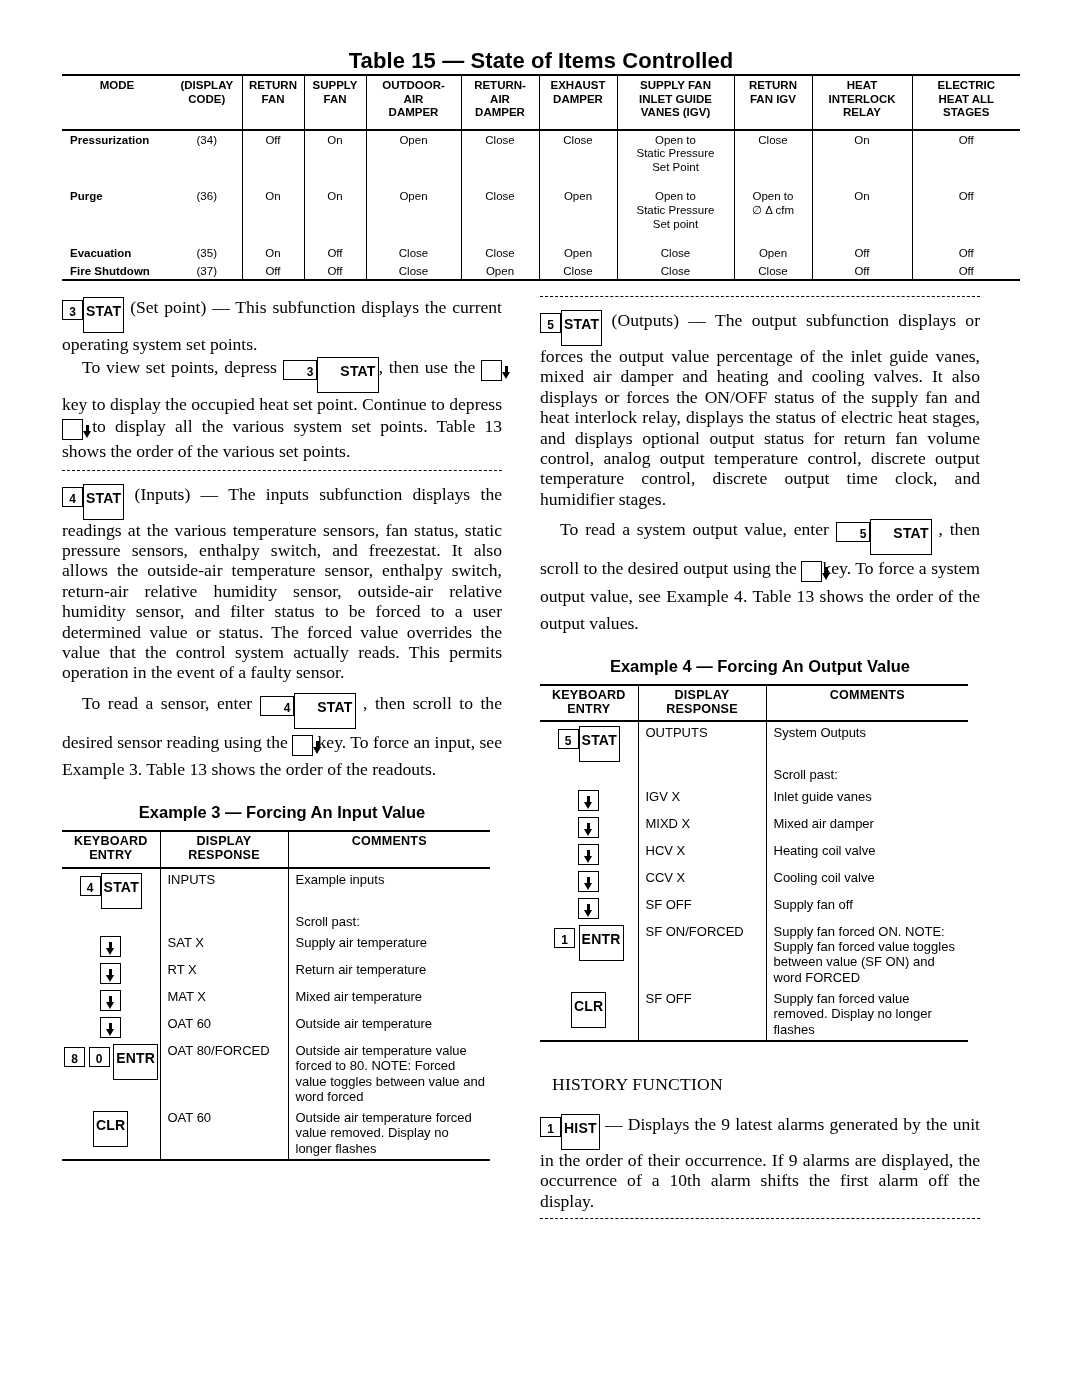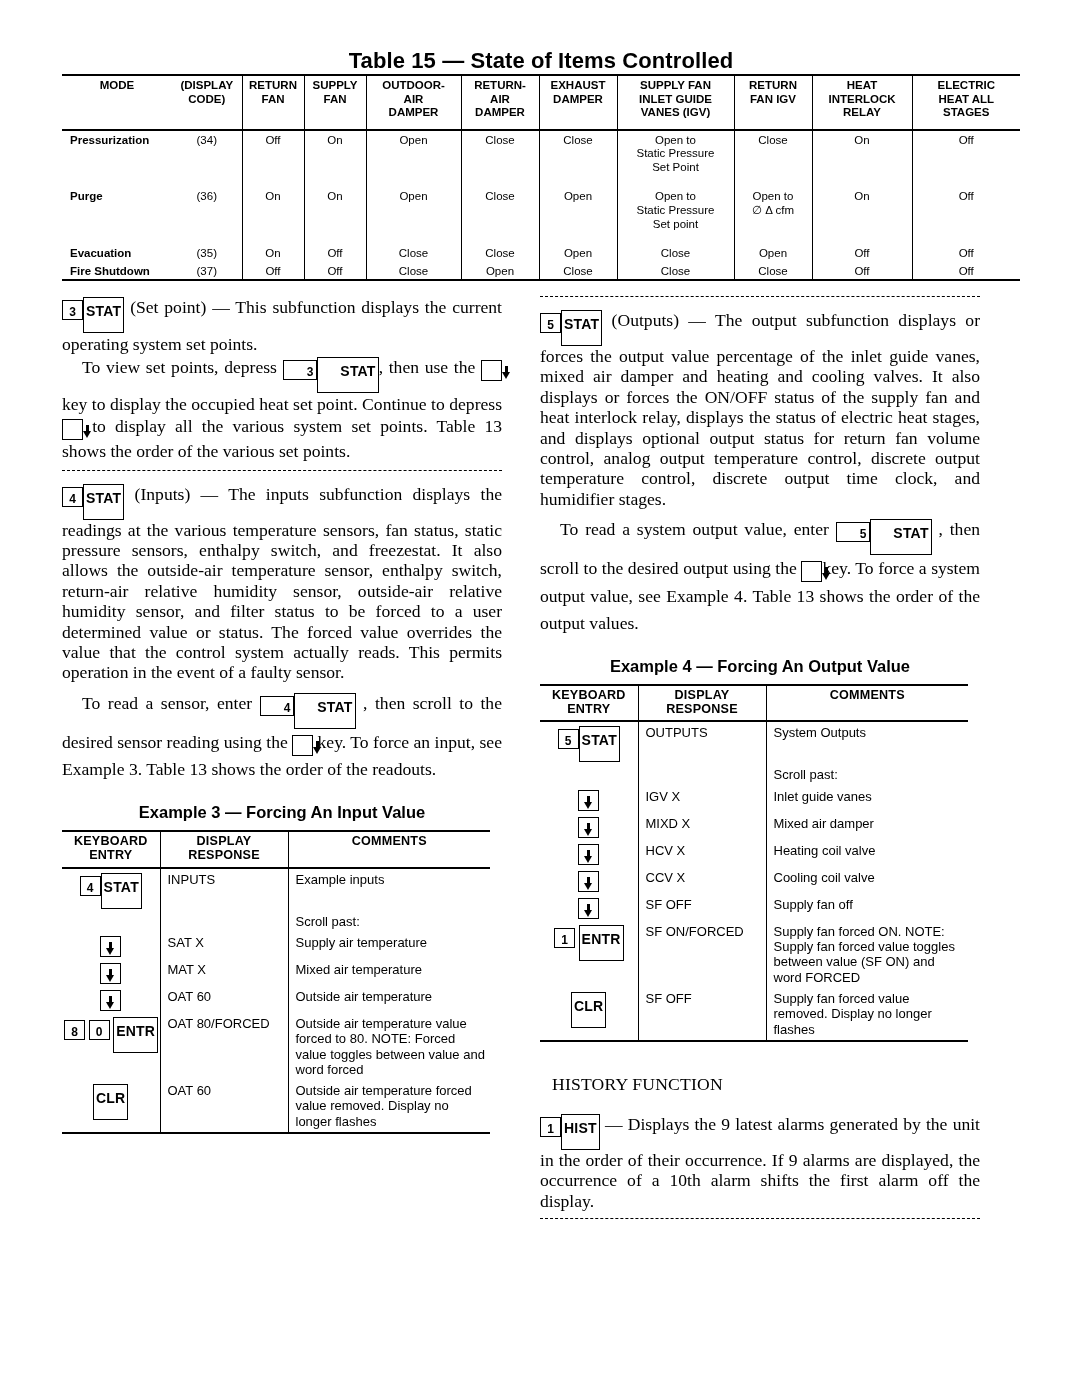--- a/index.html
+++ b/index.html
@@ -405,20 +405,25 @@
           <td class="c2"></td>
           <td class="c3">Scroll past:</td>
         </tr>
         <tr>
           <td class="c1"><span class="key arrow"><span class="arrow-glyph"></span></span></td>
           <td class="c2">SAT X</td>
           <td class="c3">Supply air temperature</td>
         </tr>
         <tr>
           <td class="c1"><span class="key arrow"><span class="arrow-glyph"></span></span></td>
+          <td class="c2">RT X</td>
+          <td class="c3">Return air temperature</td>
+        </tr>
+        <tr>
+          <td class="c1"><span class="key arrow"><span class="arrow-glyph"></span></span></td>
           <td class="c2">MAT X</td>
           <td class="c3">Mixed air temperature</td>
         </tr>
         <tr>
           <td class="c1"><span class="key arrow"><span class="arrow-glyph"></span></span></td>
           <td class="c2">OAT 60</td>
           <td class="c3">Outside air temperature</td>
         </tr>
         <tr>
           <td class="c1"><span class="keypair"><span class="key num">8</span> <span class="key num">0</span> <span class="key lbl">ENTR</span></span></td>

